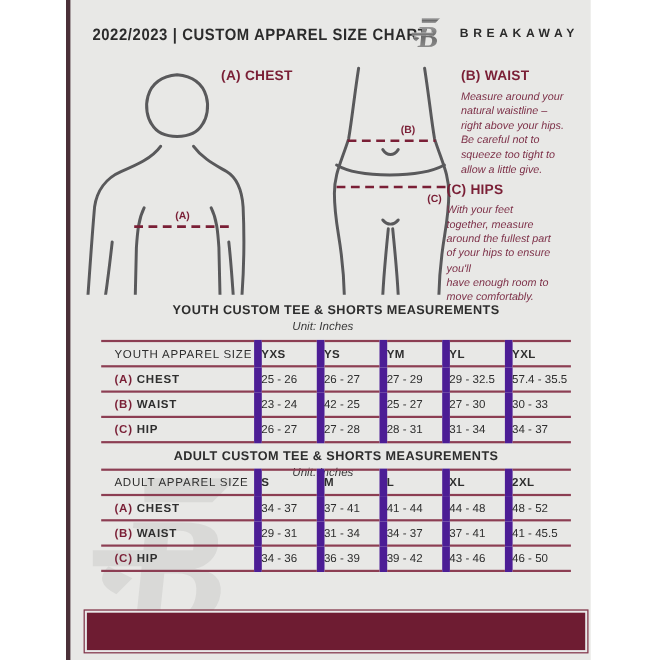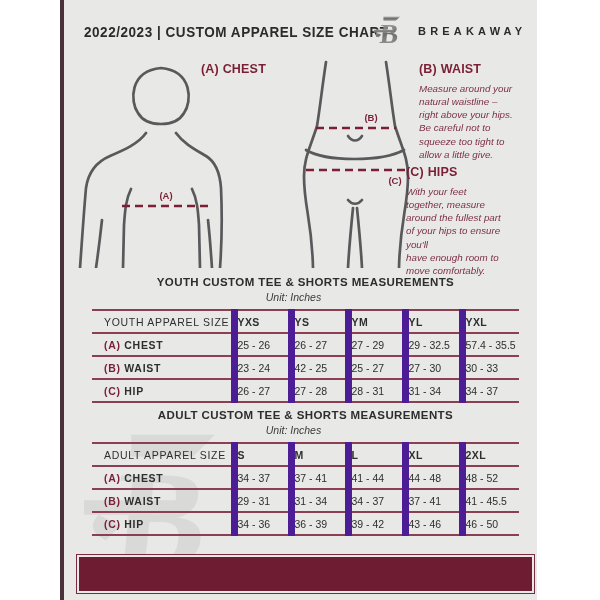--- a/index.html
+++ b/index.html
@@ -29,21 +29,21 @@
   .fig-label{font-family:"Liberation Sans",sans-serif;font-size:9.5px;font-weight:bold;fill:#7a1f36;}
 
   
   .sec-title{position:absolute;left:28px;width:427px;text-align:center;font-size:11.5px;font-weight:bold;color:#2d2d2d;letter-spacing:.4px;}
   .sec-unit{position:absolute;left:16px;width:427px;text-align:center;font-size:10.5px;font-style:italic;color:#3a3a3a;}
   .t1-title{top:276px;} .t1-unit{top:291px;}
   .t2-title{top:409px;} .t2-unit{top:424px;}
 
   
   table.sizes{position:absolute;left:28px;width:427px;border-collapse:collapse;table-layout:fixed;}
-  .tbl-youth{top:309px;} .tbl-adult{top:442px;}
+  .tbl-youth{top:309px;} .tbl-adult{top:426px;}
   table.sizes td{height:21px;border-top:2px solid #8c3e53;border-bottom:2px solid #8c3e53;border-left:7px solid #4c1d95;padding:0;text-align:left;vertical-align:middle;color:#2e2e2e;font-size:10.5px;background:transparent;}
   table.sizes td:first-child{border-left:none;text-align:left;padding-left:12px;}
   table.sizes col.c-label{width:142px;} table.sizes col.c-val{width:57px;}
   td.th-label{font-size:10px;color:#3c3c3c;letter-spacing:.7px;}
   td.th-size{font-weight:bold;font-size:11px;color:#2b2b2b;letter-spacing:.4px;}
   td.row-label{letter-spacing:.7px;color:#3c3c3c;font-weight:600;font-size:10.8px;}
   .pre{color:#7a1f36;font-weight:bold;}
 
   
   .watermark{position:absolute;left:20px;top:425px;opacity:.08;}

